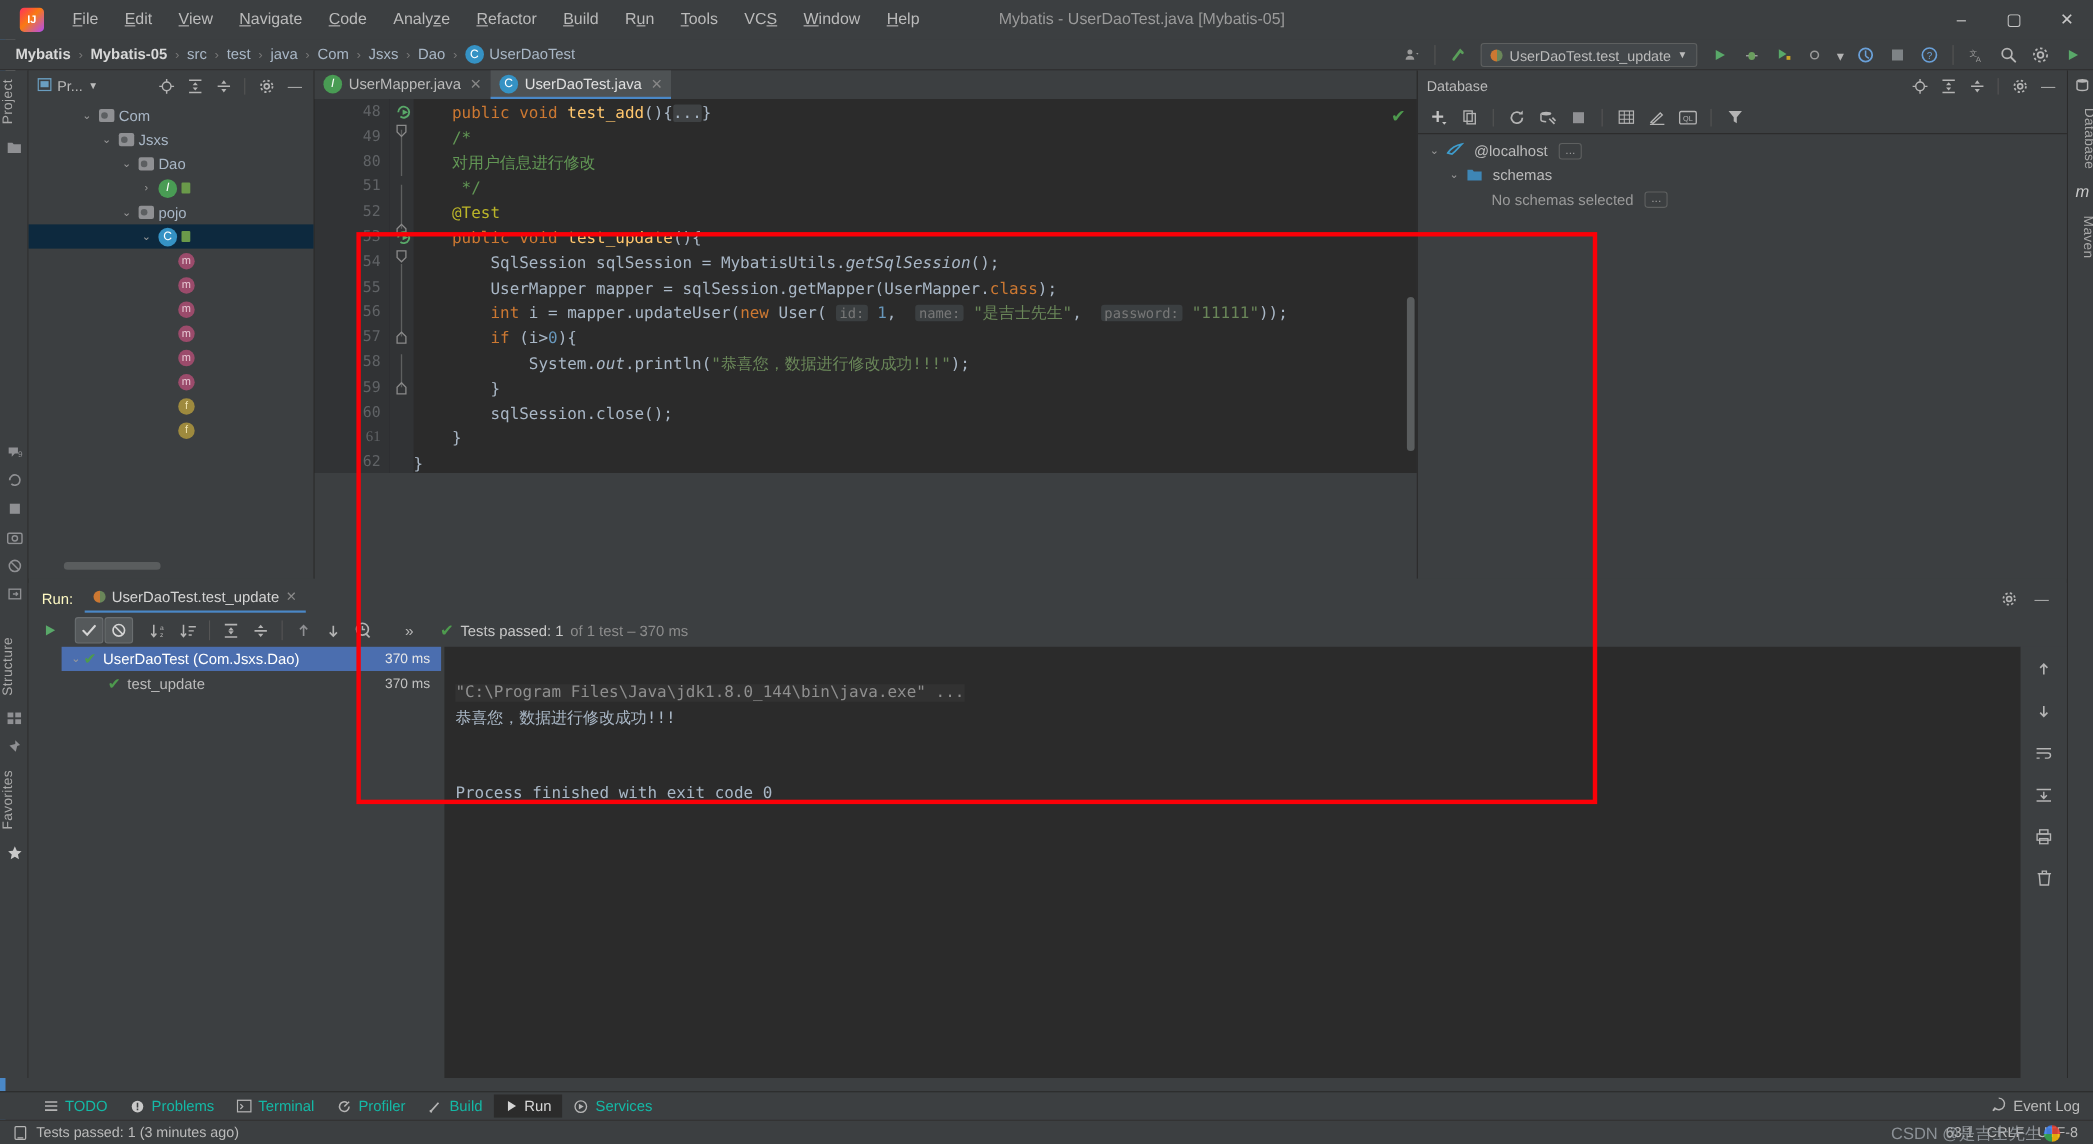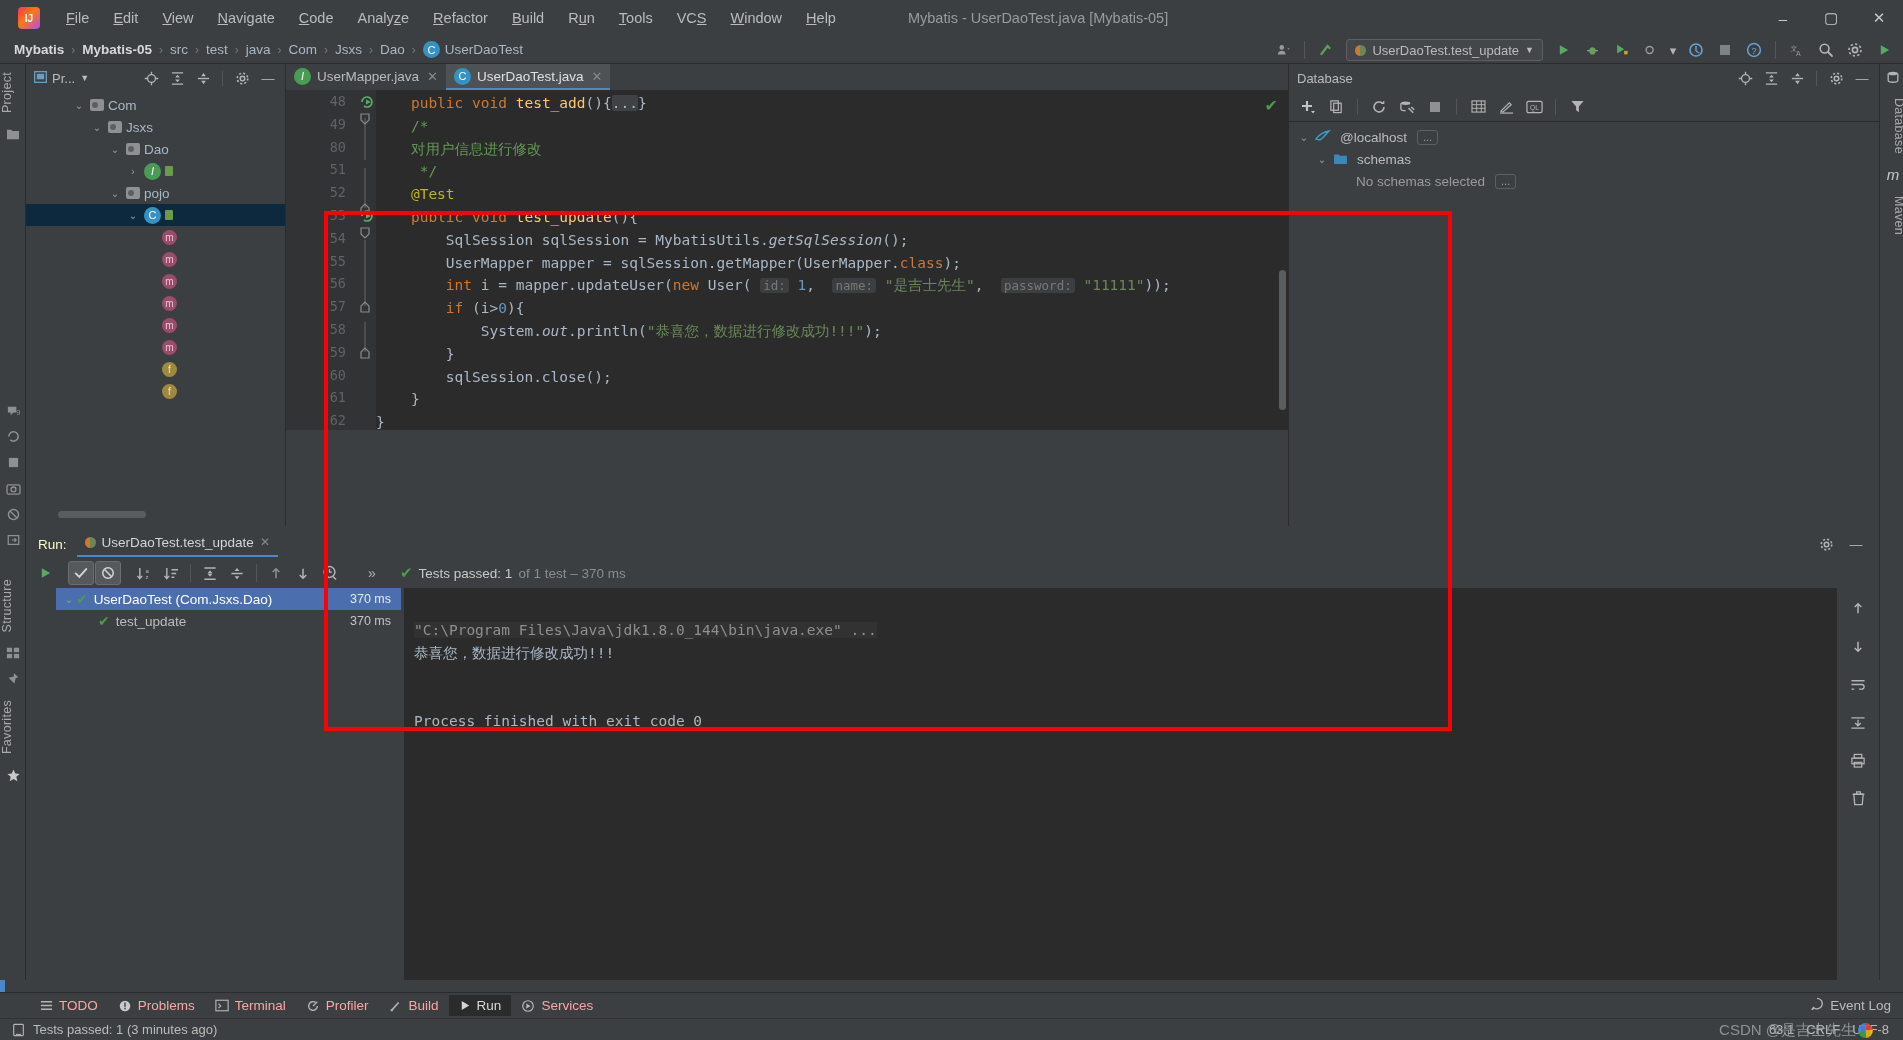--- a/index.html
+++ b/index.html
@@ -198,21 +198,21 @@
   .cside-btn { width: 26px; height: 24px; display:flex; align-items:center;
                justify-content:center; color:#b4b4b4; font-size: 14px; }
 
   
   .bottombar {
     position: absolute; bottom: 22px; left: 0; width: 1903px; height: 26px;
     background: #3c3f41; display: flex; align-items: center; padding-left: 30px;
     border-top: 1px solid #2b2b2b;
   }
   .bb-item { display: flex; align-items: center; gap: 6px; font-size: 13.5px;
-             color: #fca5a5; padding: 3px 10px; }
+             color: #14b8a6; padding: 3px 10px; }
   .bb-item.active { background: #2b2b2b; color: #d8d8d8; }
   .bb-right { position: absolute; right: 12px; display: flex; align-items: center;
               gap: 6px; color: #bbbbbb; font-size: 13.5px; }
   .statusbar {
     position: absolute; bottom: 0; left: 0; width: 1903px; height: 22px;
     background: #3c3f41; display: flex; align-items: center; padding-left: 12px;
     border-top: 1px solid #323232; color: #bbbbbb; font-size: 13px;
   }
   .sb-right { position: absolute; right: 14px; display: flex; align-items: center; gap: 12px; }
   .watermark { position: absolute; right: 30px; bottom: 0px; color: #9aa0a6;
@@ -587,21 +587,21 @@
           <div class="ln" style="top: 71.4px;">51</div>
           <div class="ln" style="top: 94.2px;">52</div>
           <div class="ln" style="top: 117px; padding-left: 40px;">53</div>
           <div class="ln" style="top: 139.8px;">54</div>
           <div class="ln" style="top: 162.6px;">55</div>
           <div class="ln" style="top: 185.4px;">56</div>
           <div class="ln" style="top: 208.2px;">57</div>
           <div class="ln" style="top: 231px;">58</div>
           <div class="ln" style="top: 253.8px;">59</div>
           <div class="ln" style="top: 276.6px;">60</div>
-          <div class="ln" style="top: 299.4px;">61</div>
+          <div class="ln" style="top: 299.4px; font-family: Liberation Serif, serif;">61</div>
           <div class="ln" style="top: 322.2px;">62</div>
         </div>
       <div class="foldstrip">
         <svg width="22" height="340" viewBox="0 0 22 340">
           <line x1="11" y1="28" x2="11" y2="70" stroke="#5e6060" stroke-width="1.2"></line>
           <path d="M7 24 h8 v6 l-4 4 -4 -4z" fill="none" stroke="#8a8a8a" stroke-width="1.2"></path>
           <line x1="11" y1="78" x2="11" y2="118" stroke="#5e6060" stroke-width="1.2"></line>
           <path d="M7 124 h8 v-6 l-4 -4 -4 4z" fill="none" stroke="#8a8a8a" stroke-width="1.2"></path>
           <path d="M7 138 h8 v6 l-4 4 -4 -4z" fill="none" stroke="#8a8a8a" stroke-width="1.2"></path>
           <line x1="11" y1="150" x2="11" y2="216" stroke="#5e6060" stroke-width="1.2"></line>

